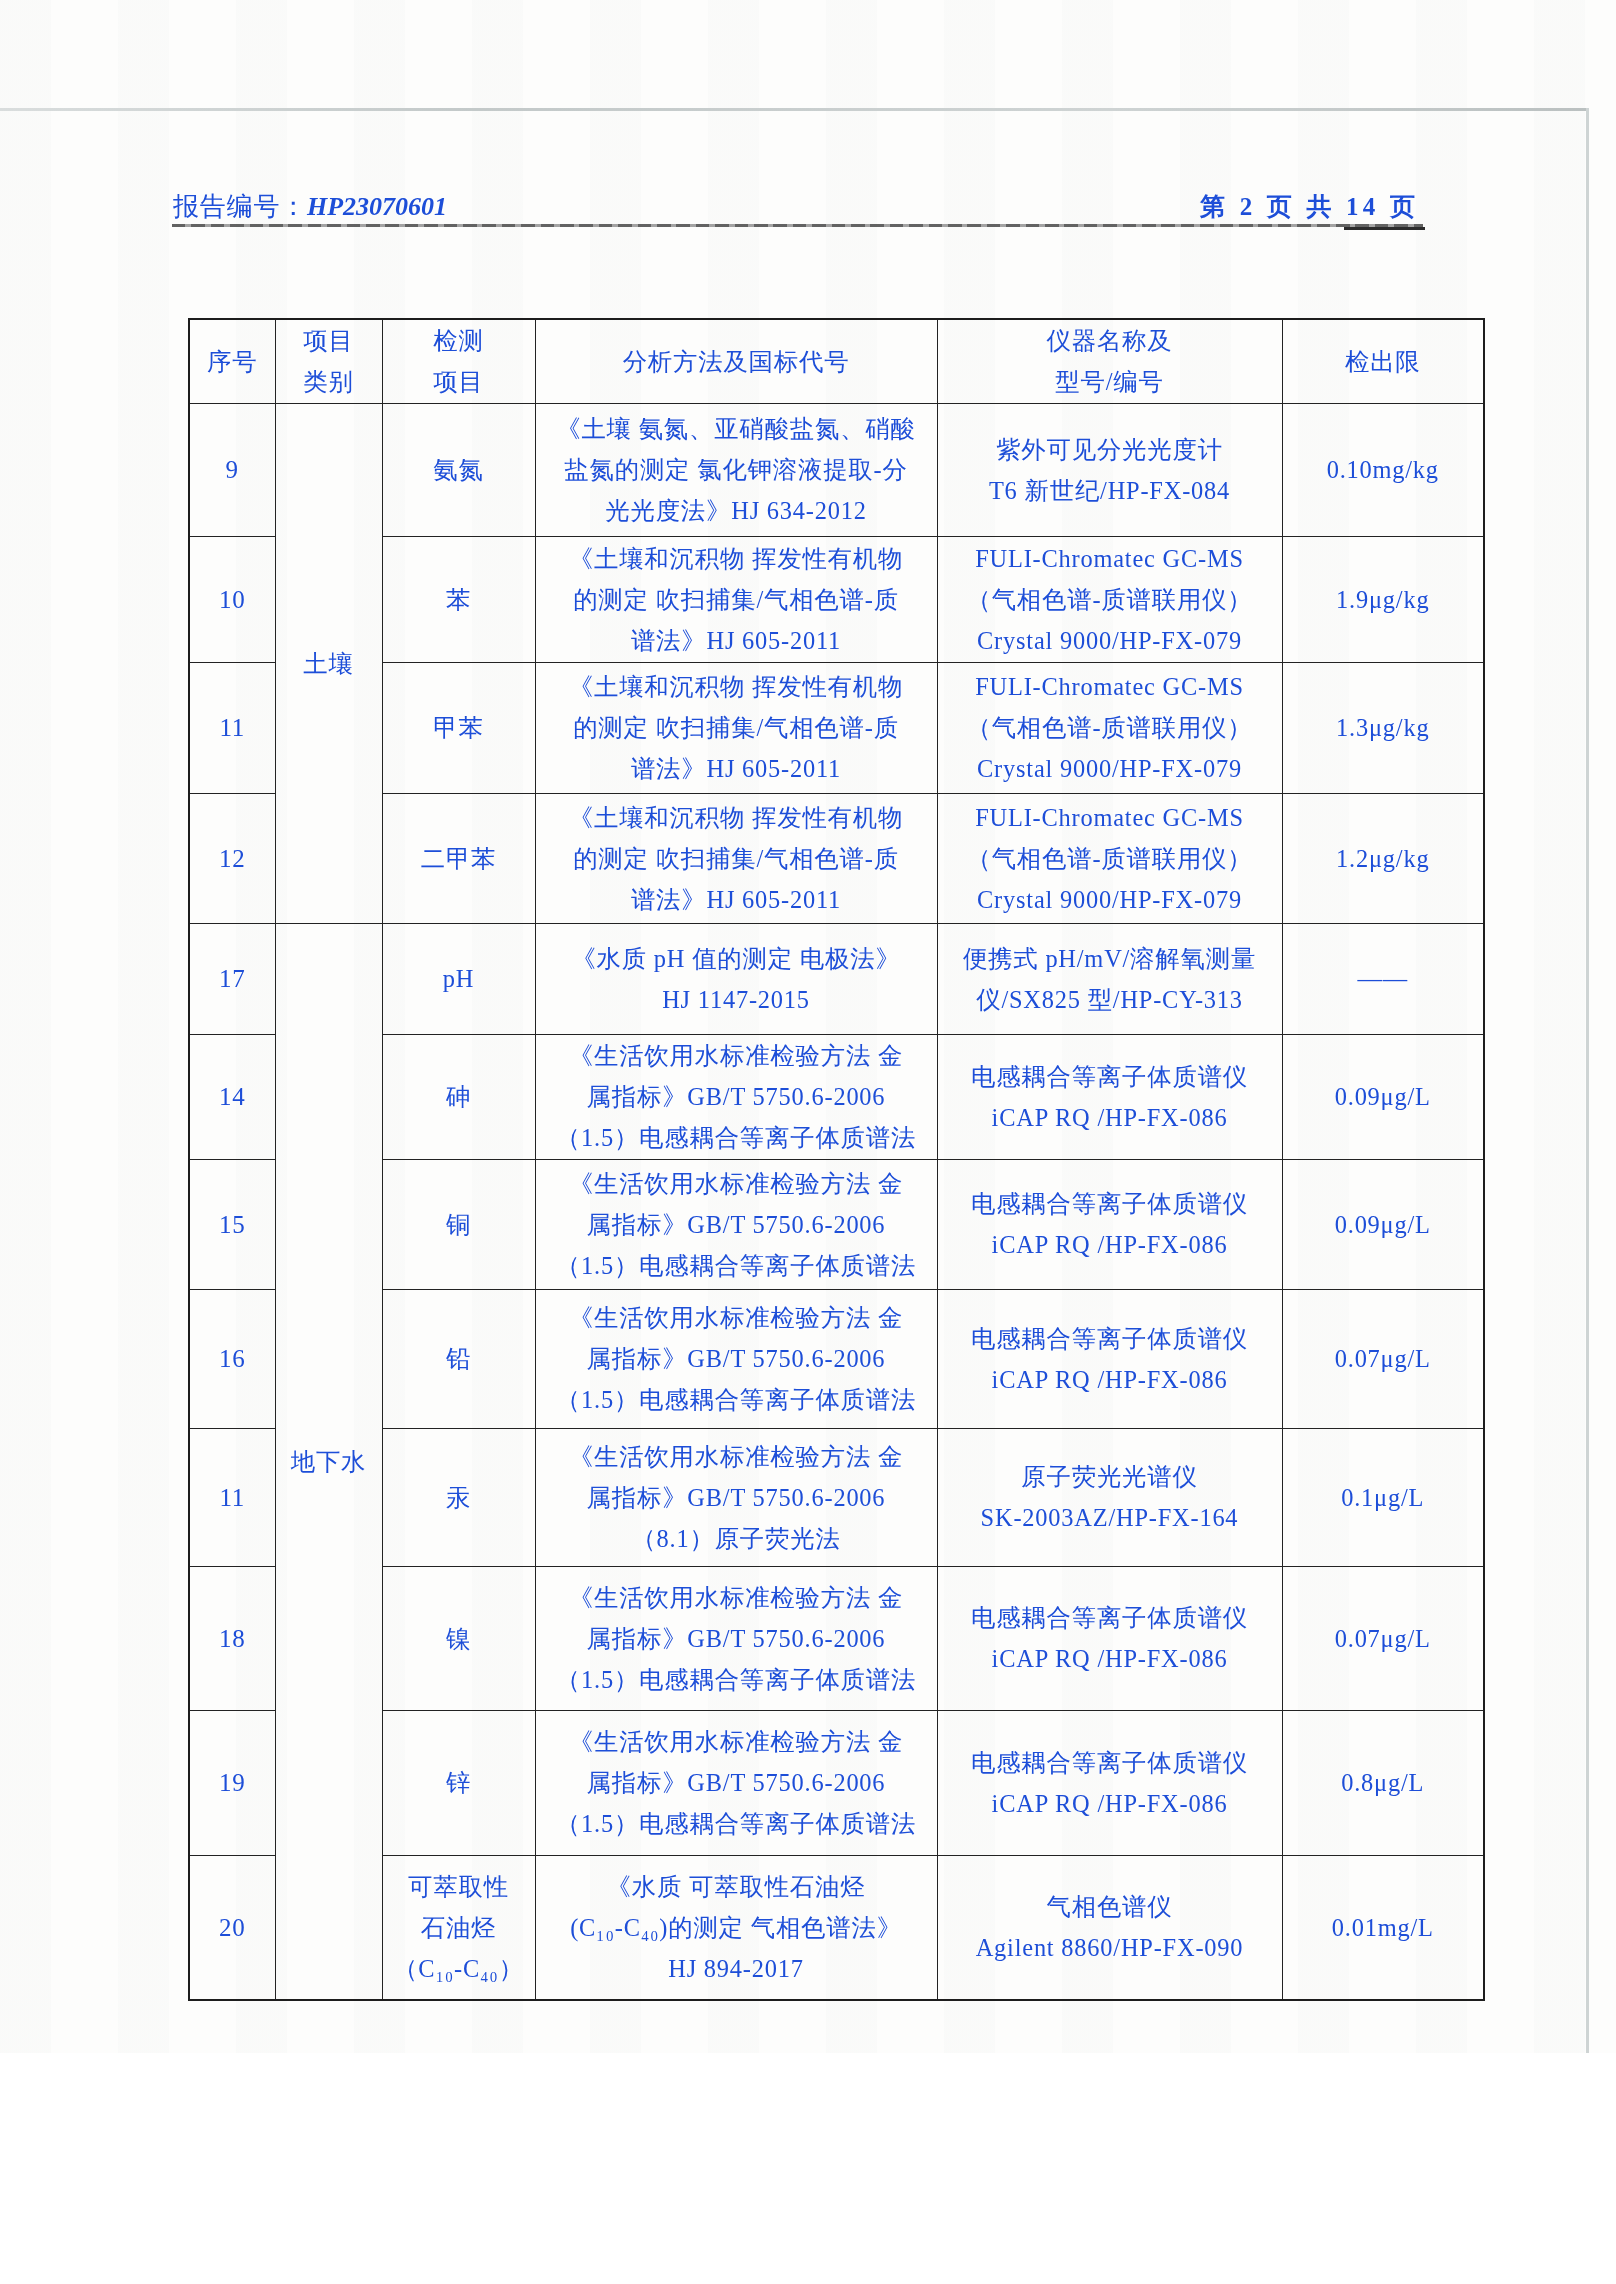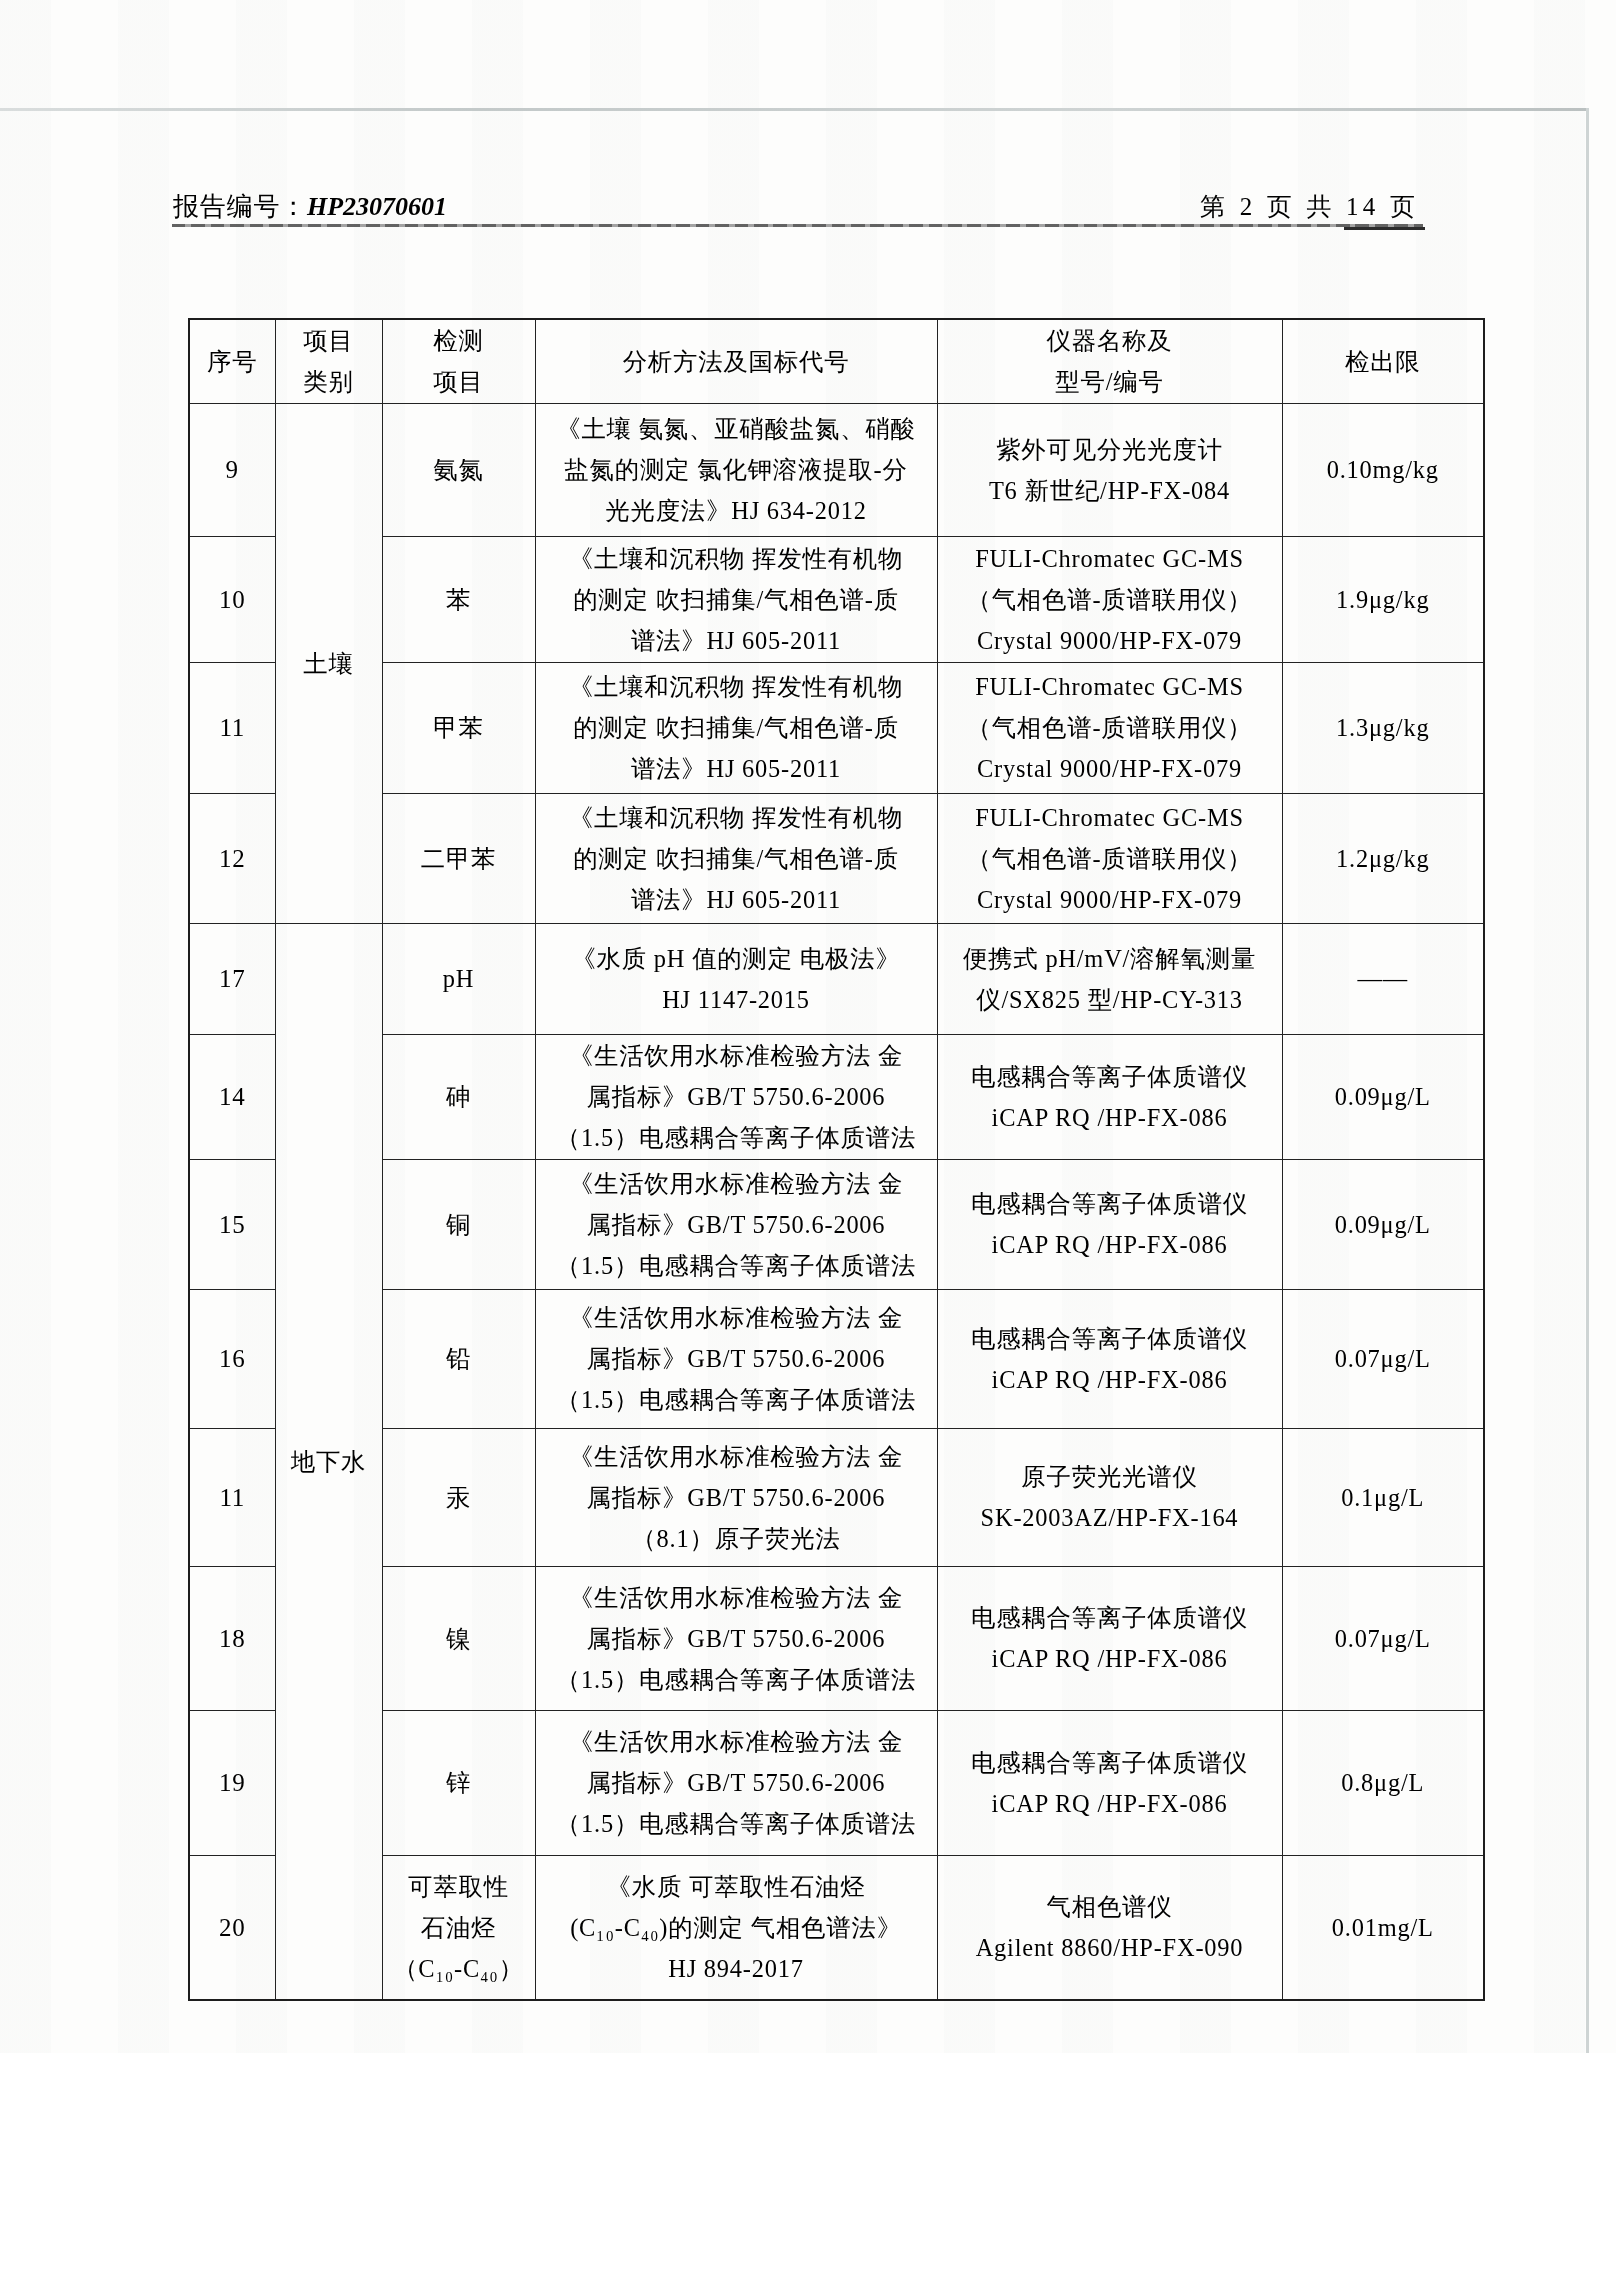--- a/index.html
+++ b/index.html
@@ -2,21 +2,21 @@
 <html style="font-size:13.5px"><head>
 <meta charset="utf-8">
 <style>
   html, body { margin: 0; padding: 0; background: #ffffff; }
   .page {
     position: relative;
     width: 1616px;
     height: 2053px;
     background: #fdfdfc;
     font-family: "Liberation Serif", "DejaVu Serif", serif;
-    color: #000000;
+    color: #1d4ed8;
     overflow: hidden;
   }
   
   .page::before {
     content: "";
     position: absolute; inset: 0;
     background: repeating-linear-gradient(90deg,
       rgba(190,200,200,0.05) 0 51px,
       rgba(255,255,255,0) 51px 118px);
     pointer-events: none;
@@ -29,21 +29,21 @@
     position: absolute; left: 1586px; top: 108px; width: 2.5px; height: 2176px;
     background: #ced4d4;
   }
   .report-no {
     position: absolute; left: 173px; top: 189px;
     font-size: 26px; letter-spacing: 0.8px; white-space: nowrap;
   }
   .report-no .num { font-style: italic; font-weight: 600; letter-spacing: 0; }
   .page-no {
     position: absolute; left: 1200px; top: 190px;
-    font-size: 25px; letter-spacing: 4.2px; white-space: nowrap;
+    font-size: 25px; letter-spacing: 4.2px; white-space: nowrap; font-weight: bold;
   }
   .rule-under {
     position: absolute; left: 172px; top: 224px; width: 1251px; height: 2.5px;
     background: repeating-linear-gradient(90deg, #3c3c3c 0 13.5px, #8d8d8d 13.5px 19.4px);
     opacity: 0.8;
   }
   .rule-under-dark {
     position: absolute; left: 1344px; top: 227px; width: 81px; height: 2.5px;
     background: #2c2c2c;
   }

